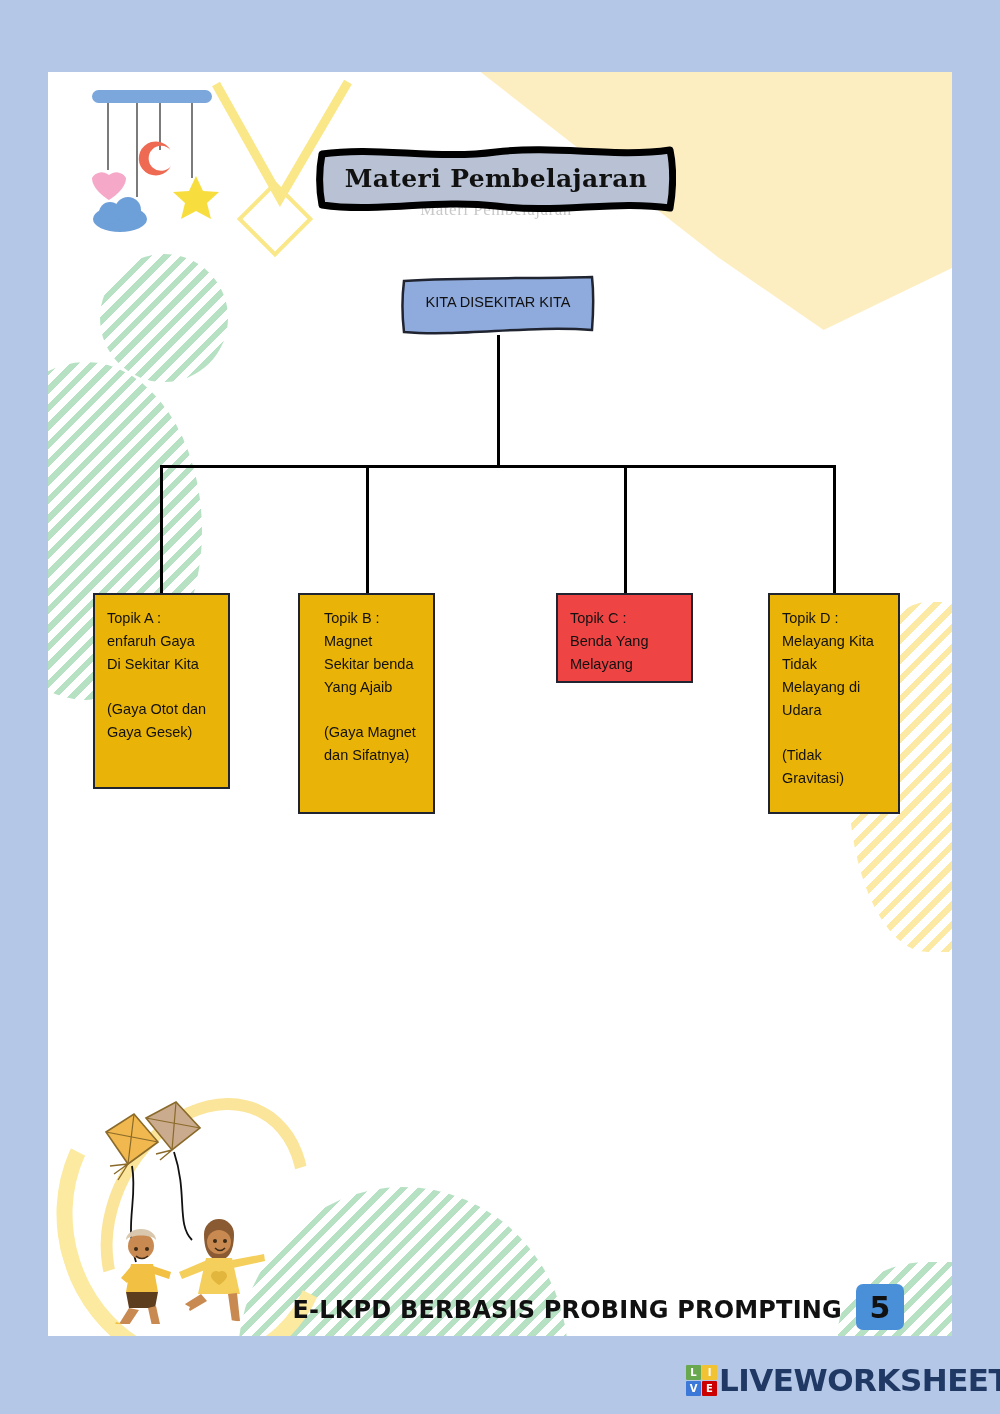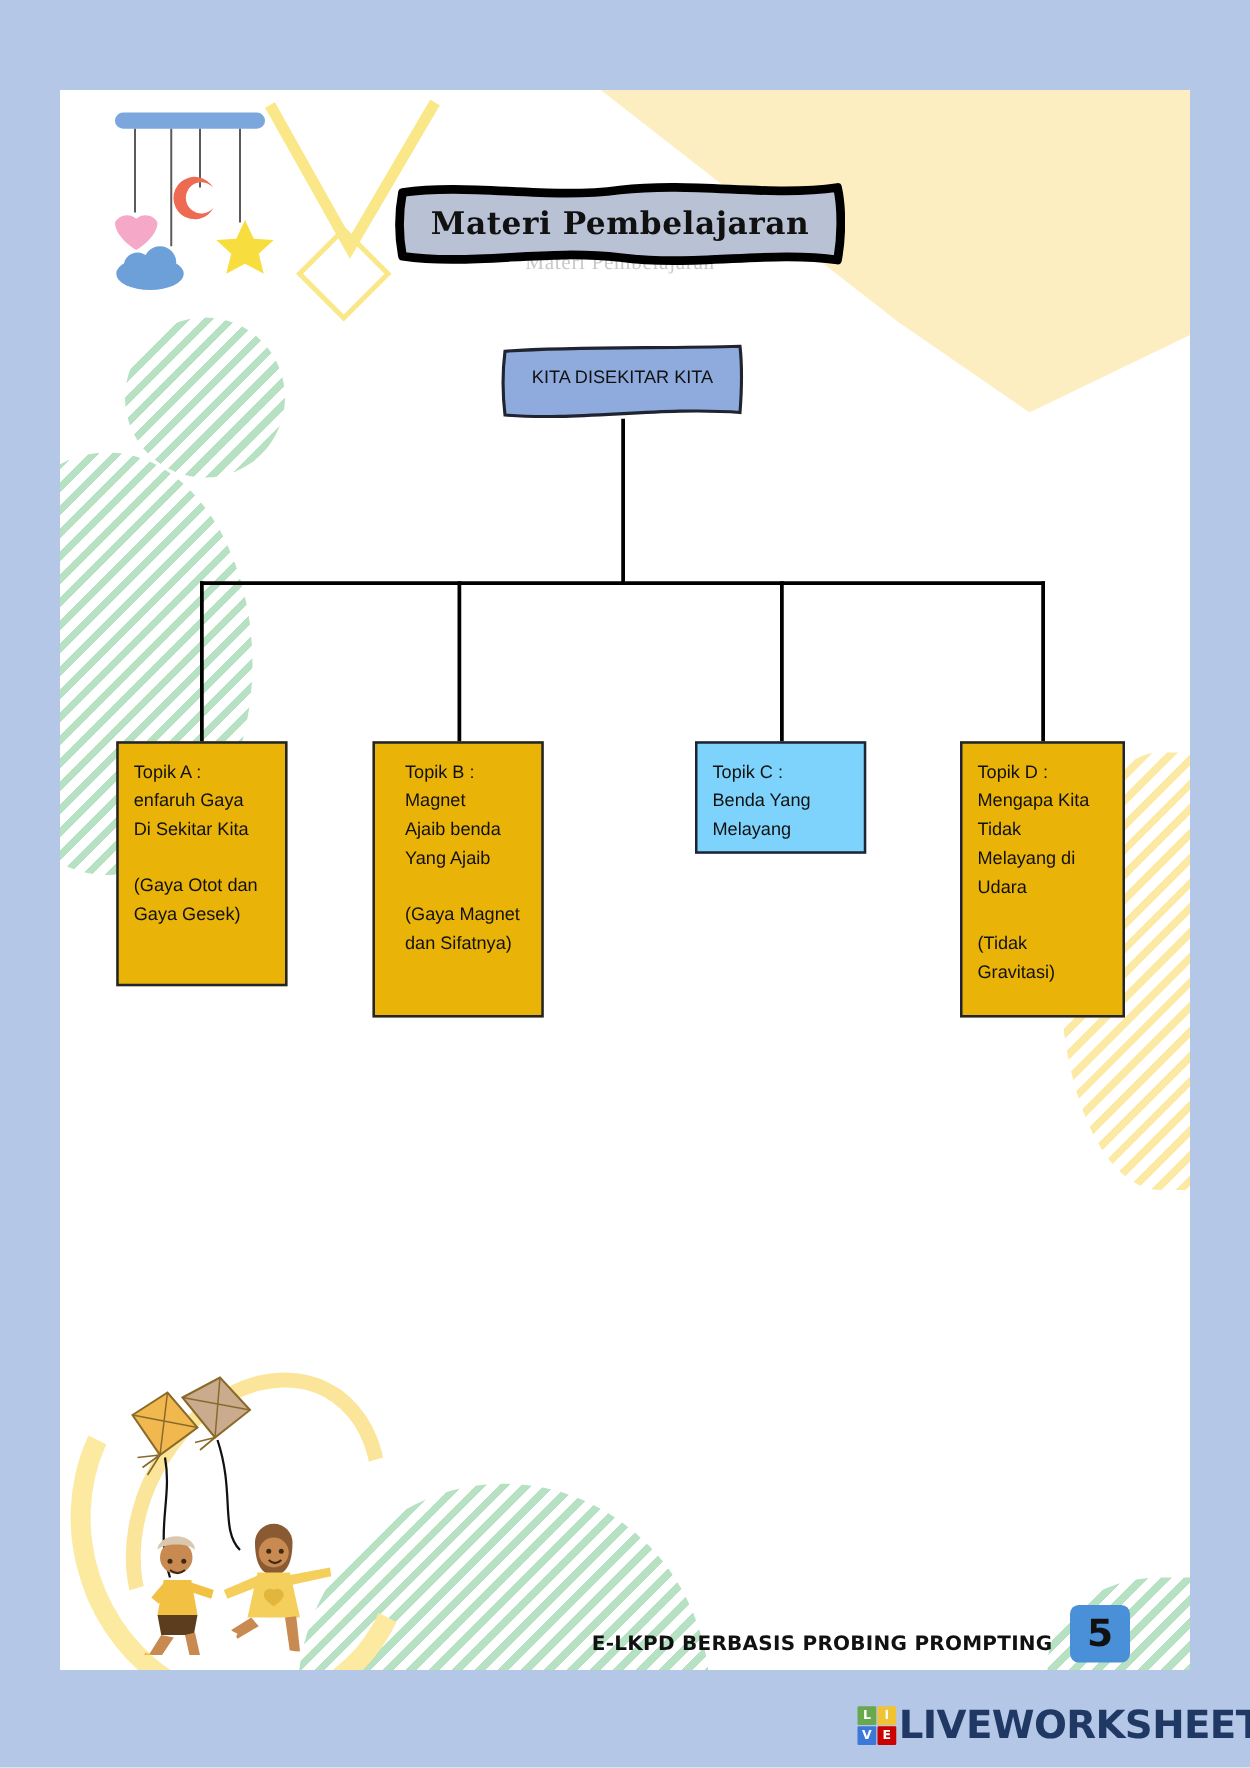--- a/index.html
+++ b/index.html
@@ -152,21 +152,21 @@
   .node {
     position: absolute;
     border: 2px solid #1f2430;
     box-sizing: border-box;
     font-size: 14.5px;
     line-height: 23px;
     color: #111111;
     padding: 12px 12px 10px 12px;
   }
   .node.blue  { background: #eab308; }
-  .node.orange{ background: #7dd3fc; }
+  .node.orange{ background: #ef4444; }
 
   #node-root {
     left: 352px; top: 203px;
     width: 196px; height: 62px;
     border: none; background: none; padding: 0;
   }
   #node-root .root-label {
     position: absolute;
     left: 0; top: 16px; width: 196px;
     text-align: center;
@@ -186,21 +186,21 @@
   #footer-bar {
     position: absolute;
     left: 0; bottom: 0;
     width: 904px; height: 70px;
   }
   #footer-text {
     position: absolute;
     right: 110px; bottom: 12px;
     font-family: "DejaVu Sans", sans-serif;
     font-weight: bold;
-    font-size: 16px;
+    font-size: 24px;
     color: #111111;
     white-space: nowrap;
     letter-spacing: .2px;
   }
   #footer-page-badge {
     position: absolute;
     right: 48px; bottom: 6px;
     width: 48px; height: 46px;
     background: #4a90d9;
     border-radius: 7px;
@@ -323,38 +323,38 @@
         <span>enfaruh Gaya</span><br>
         <span>Di Sekitar Kita</span>
       </p>
       <p class="para">(Gaya Otot dan Gaya Gesek)</p>
     </div>
 
     <div id="node-b" class="node blue">
       <p class="para">
         <span>Topik B :</span><br>
         <span>Magnet</span><br>
-        <span>Ajaib benda</span><br>
+        <span>Sekitar benda</span><br>
         <span>Yang Ajaib</span>
       </p>
       <p class="para">(Gaya Magnet dan Sifatnya)</p>
     </div>
 
     <div id="node-c" class="node orange">
       <p class="para">
         <span>Topik C :</span><br>
         <span>Benda Yang</span><br>
         <span>Melayang</span>
       </p>
     </div>
 
     <div id="node-d" class="node blue">
       <p class="para">
         <span>Topik D :</span><br>
-        <span>Mengapa Kita</span><br>
+        <span>Melayang Kita</span><br>
         <span>Tidak</span><br>
         <span>Melayang di</span><br>
         <span>Udara</span>
       </p>
       <p class="para">(Tidak Gravitasi)</p>
     </div>
   </div>
 
   <svg id="kite-illustration" viewBox="0 0 215 240">
 

